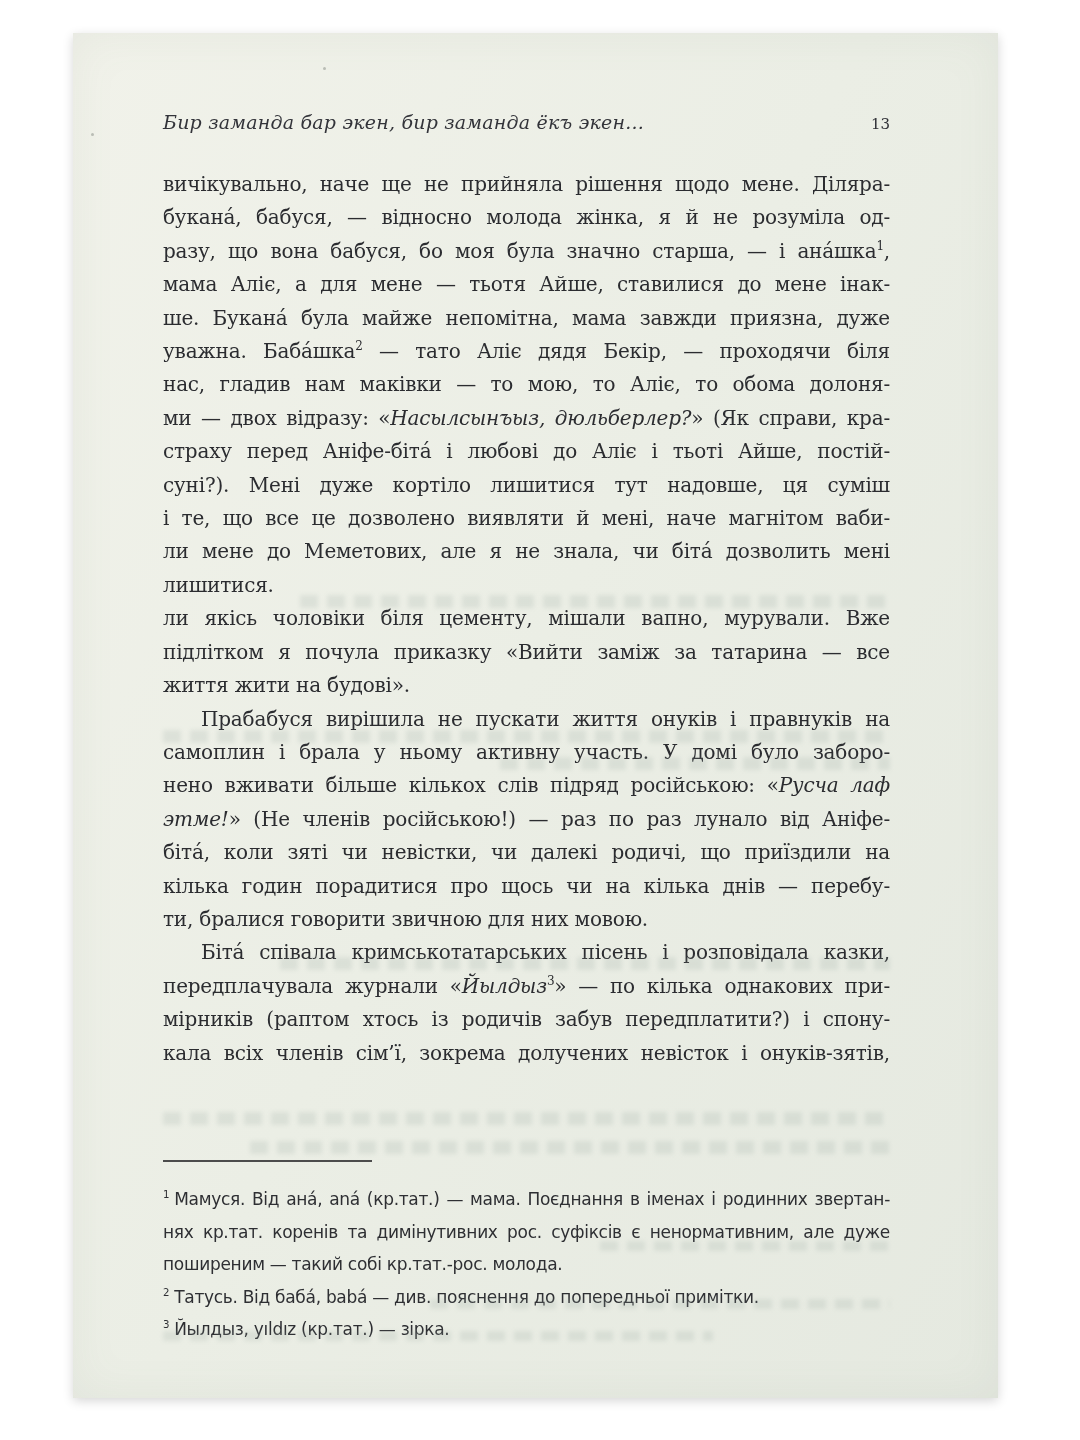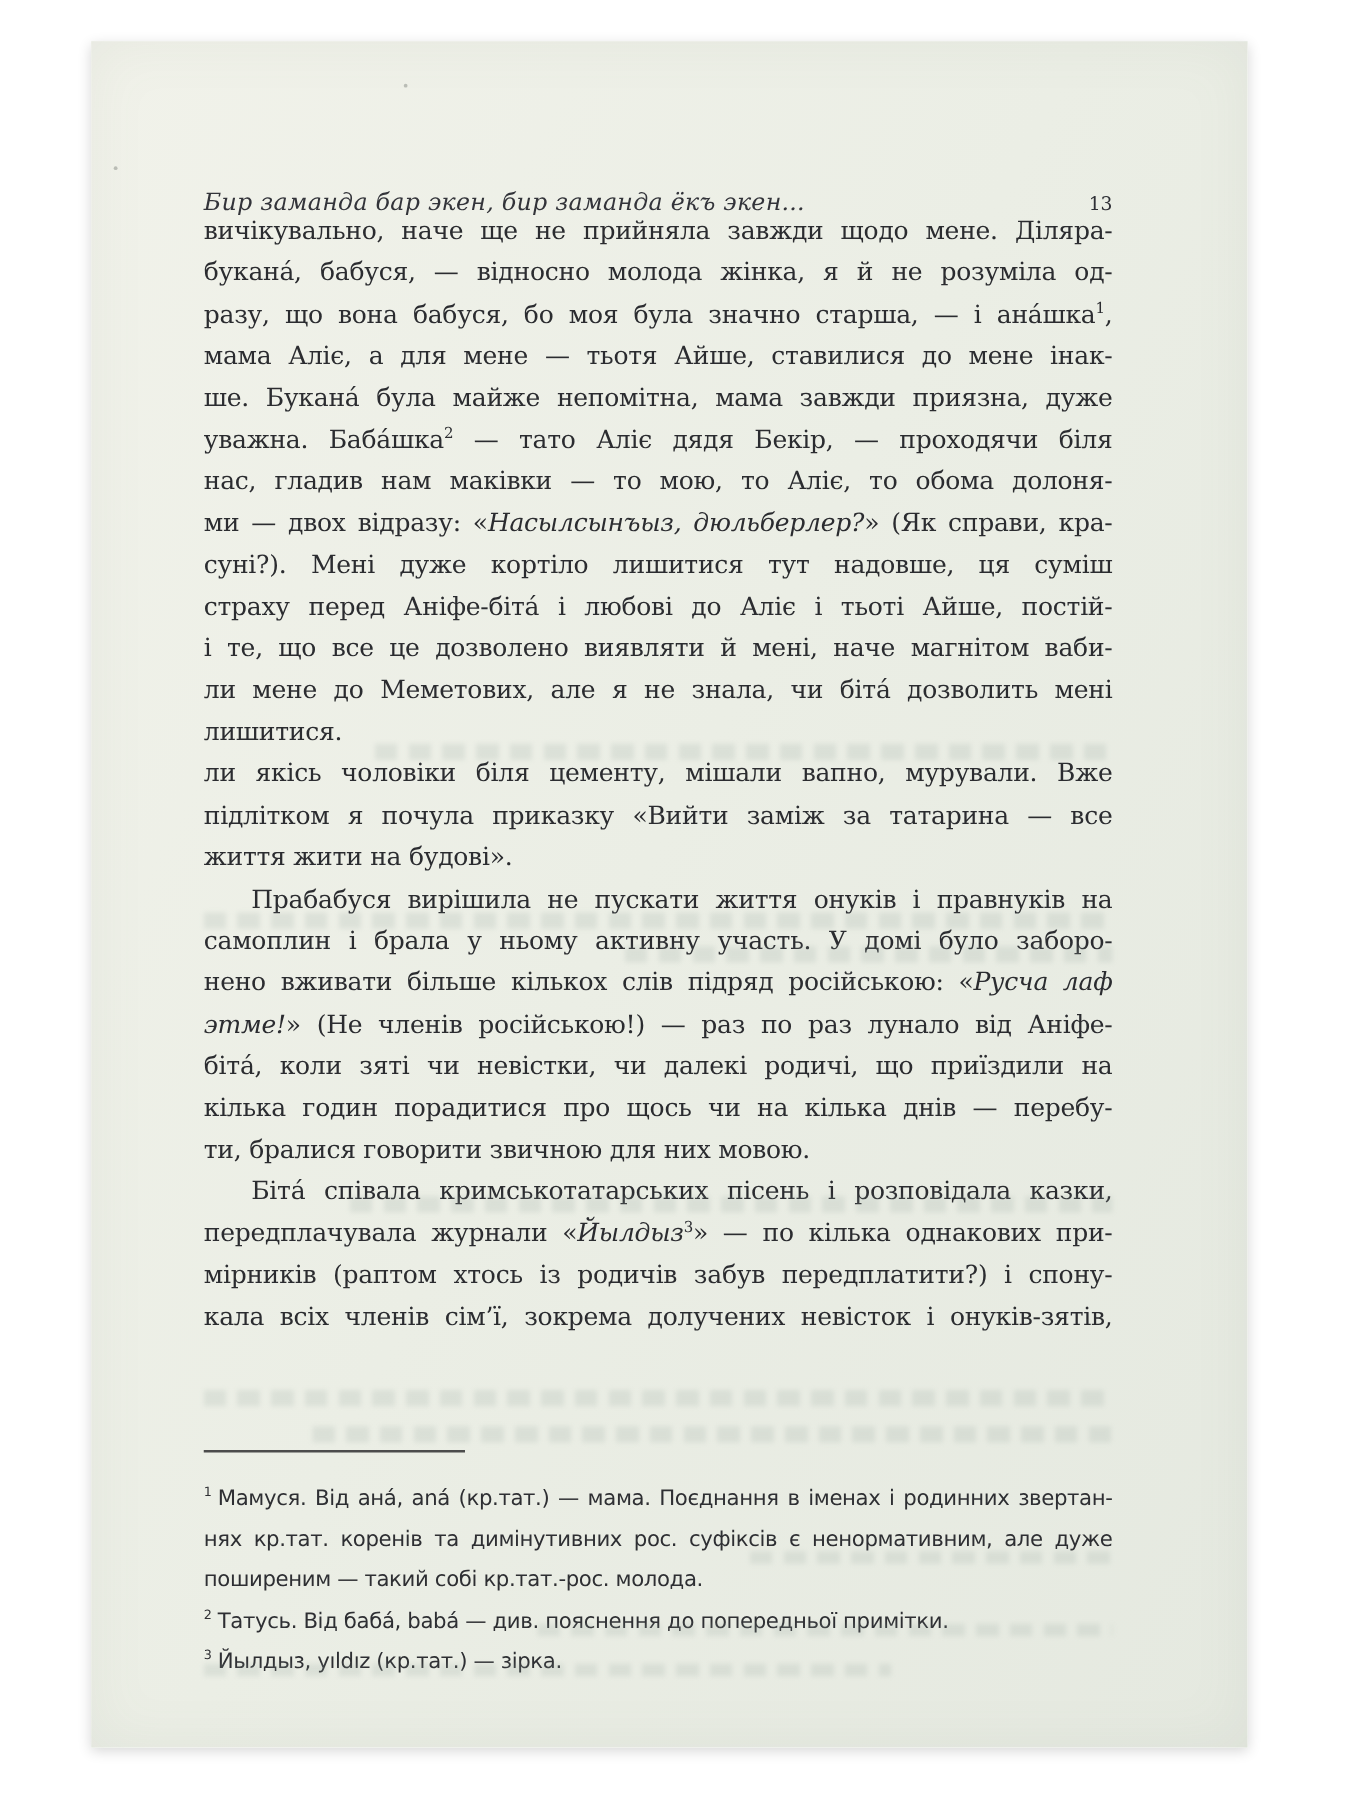--- a/index.html
+++ b/index.html
@@ -13,21 +13,21 @@
   .page{
     position:absolute;left:73px;top:33px;width:925px;height:1365px;
     background:linear-gradient(118deg,#f1f2ea 0%,#ebeee5 48%,#e5e9e0 100%);
     box-shadow:0 3px 10px rgba(0,0,0,.16), inset 0 0 46px rgba(120,130,112,.08);
   }
   .runhead{
     position:absolute;left:90px;top:78px;width:727px;
     display:flex;justify-content:space-between;align-items:baseline;
   }
   .runhead .title{
-    font-style:italic;font-size:19px;color:#33343a;letter-spacing:.2px;margin-top:40px;
+    font-style:italic;font-size:19px;color:#33343a;letter-spacing:.2px;
   }
   .runhead .pagenum{
     font-size:15px;color:#2f3036;
   }
   .body-text{
     position:absolute;left:90px;top:135px;width:727px;
     font-size:20px;line-height:33.4px;color:#2b2c30;letter-spacing:-0.2px;
   }
   .line{
     text-align:justify;text-align-last:justify;
@@ -62,30 +62,30 @@
 <body>
 
 <div class="page">
 
   <div class="runhead">
     <span class="title">Бир заманда бар экен, бир заманда ёкъ экен...</span>
     <span class="pagenum">13</span>
   </div>
 
   <div class="body-text" id="body-text">
-      <div class="line"><span>вичікувально, наче ще не прийняла завжди щодо мене. Діляра-</span></div>
+      <div class="line"><span>вичікувально, наче ще не прийняла рішення щодо мене. Діляра-</span></div>
       <div class="line"><span>букана́, бабуся, — відносно молода жінка, я й не розуміла од-</span></div>
       <div class="line"><span>разу, що вона бабуся, бо моя була значно старша, — і ана́шка</span><span class="sup">1</span><span>,</span></div>
       <div class="line"><span>мама Аліє, а для мене — тьотя Айше, ставилися до мене інак-</span></div>
       <div class="line"><span>ше. Букана́ була майже непомітна, мама завжди приязна, дуже</span></div>
       <div class="line"><span>уважна. Баба́шка</span><span class="sup">2</span><span> — тато Аліє дядя Бекір, — проходячи біля</span></div>
       <div class="line"><span>нас, гладив нам маківки — то мою, то Аліє, то обома долоня-</span></div>
       <div class="line"><span>ми — двох відразу: «</span><span class="it">Насылсынъыз, дюльберлер?</span><span>» (Як справи, кра-</span></div>
+      <div class="line"><span>страху перед Аніфе-біта́ і любові до Аліє і тьоті Айше, постій-</span></div>
       <div class="line"><span>суні?). Мені дуже кортіло лишитися тут надовше, ця суміш</span></div>
-      <div class="line"><span>страху перед Аніфе-біта́ і любові до Аліє і тьоті Айше, постій-</span></div>
       <div class="line"><span>і те, що все це дозволено виявляти й мені, наче магнітом ваби-</span></div>
       <div class="line"><span>ли мене до Меметових, але я не знала, чи біта́ дозволить мені</span></div>
       <div class="line last"><span>лишитися.</span></div>
       <div class="line"><span>ли якісь чоловіки біля цементу, мішали вапно, мурували. Вже</span></div>
       <div class="line"><span>підлітком я почула приказку «Вийти заміж за татарина — все</span></div>
       <div class="line last"><span>життя жити на будові».</span></div>
       <div class="line indent"><span>Прабабуся вирішила не пускати життя онуків і правнуків на</span></div>
       <div class="line"><span>самоплин і брала у ньому активну участь. У домі було заборо-</span></div>
       <div class="line"><span>нено вживати більше кількох слів підряд російською: «</span><span class="it">Русча лаф</span></div>
       <div class="line"><span class="it">этме!</span><span>» (Не членів російською!) — раз по раз лунало від Аніфе-</span></div>

